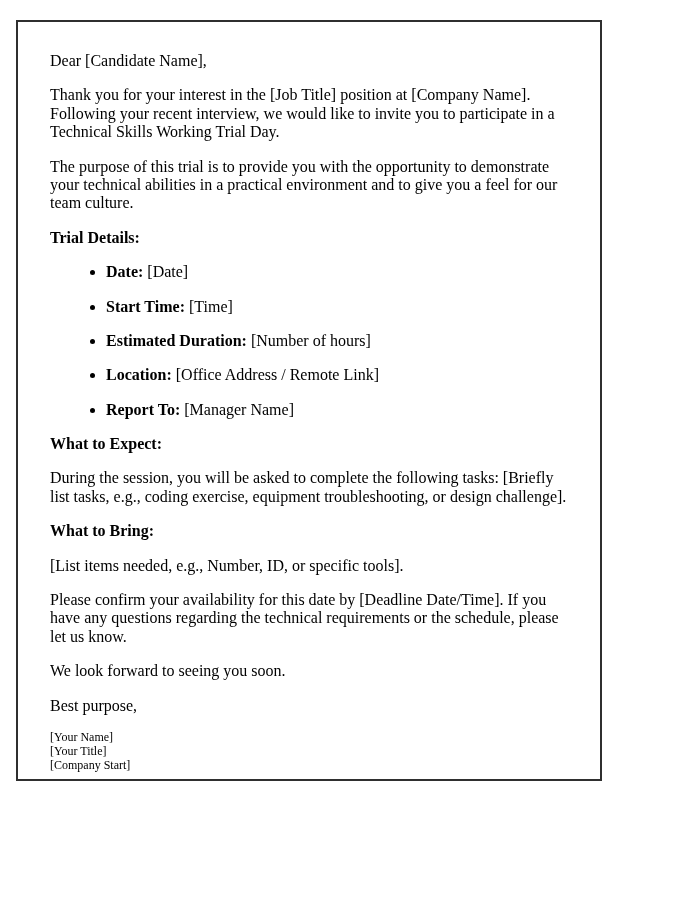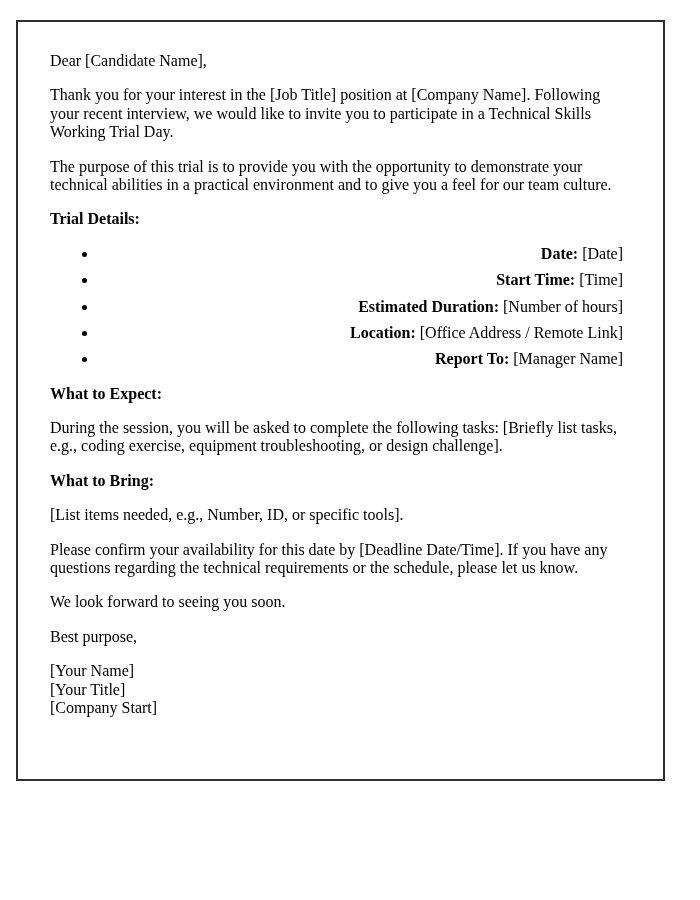--- a/index.html
+++ b/index.html
@@ -8,21 +8,21 @@
     background: #ffffff;
     width: 700px;
     height: 900px;
     font-family: "Liberation Serif", "DejaVu Serif", serif;
     color: #000000;
   }
   .page {
     position: absolute;
     left: 16px;
     top: 20px;
-    width: 649px;
+    width: 586px;
     height: 761px;
     border: 2px solid #2f2f2f;
     box-sizing: border-box;
     background: #ffffff;
     padding: 30px 32px 0 32px;
     overflow: hidden;
   }
   .page p {
     font-size: 16px;
     line-height: 1.15;
@@ -34,28 +34,27 @@
   .heading {
     font-weight: bold;
   }
   ul.details-list {
     margin: 16px 0;
     padding-left: 40px;
     font-size: 16px;
     line-height: 1.15;
   }
   ul.details-list li {
-    margin: 8px;
-    text-align: right;
+    margin: 16px;
   }
   .bullet-label {
     font-weight: bold;
   }
   .signature-block {
-    font-size: 16px;
+    font-size: 12px;
     line-height: 1.15;
     margin: 16px 0;
   }
 </style>
 </head>
 <body>
 
 <div class="page">
 
   <p class="first">Dear [Candidate Name],</p>

